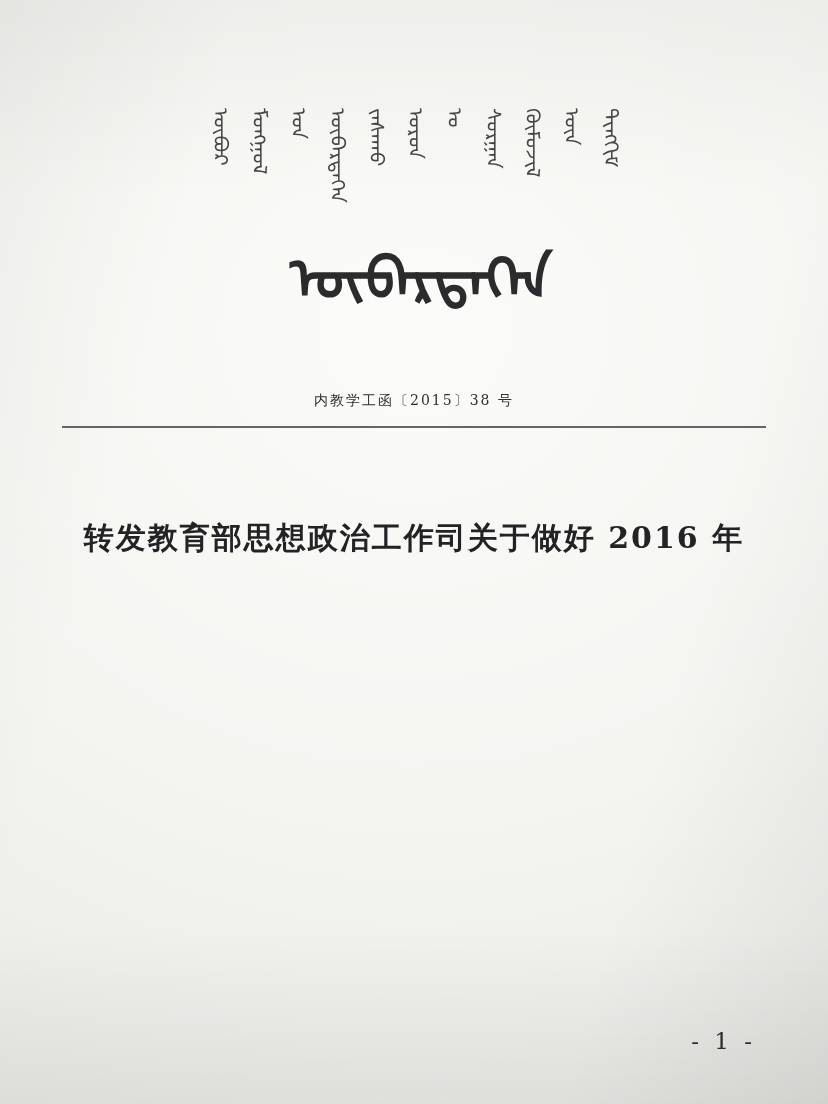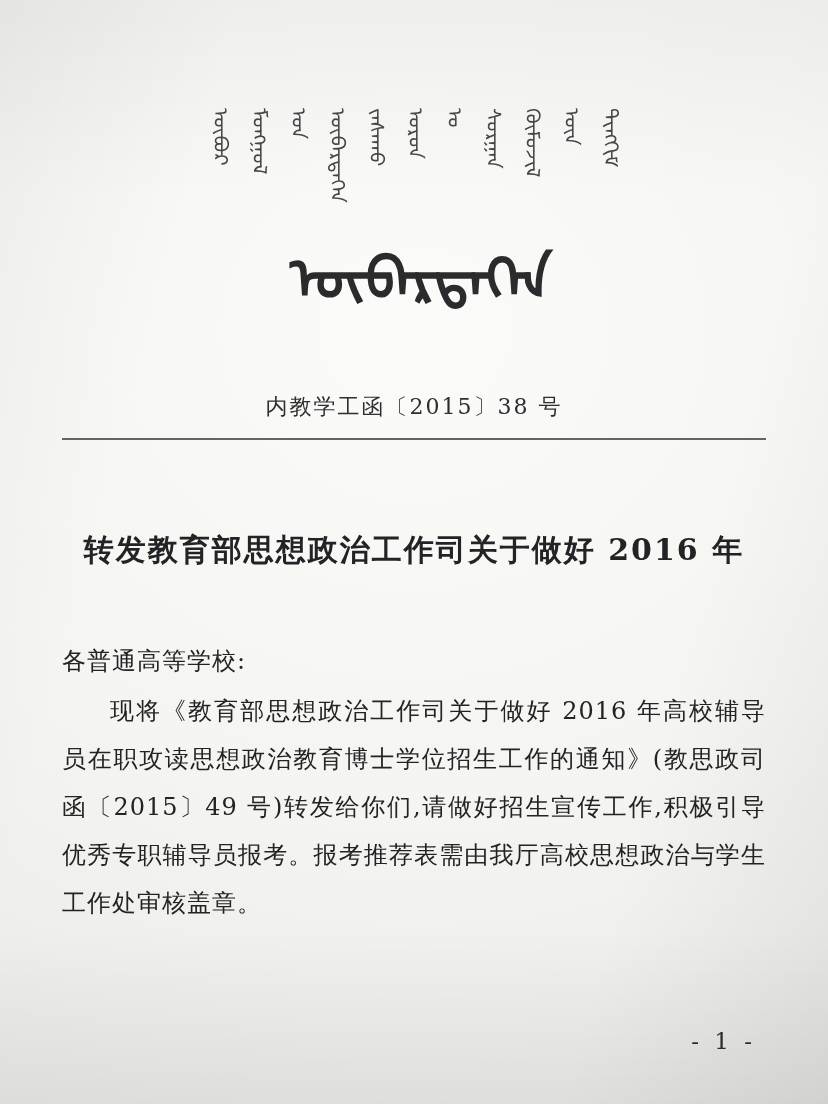--- a/index.html
+++ b/index.html
@@ -73,21 +73,21 @@
     color: #2b2b2d;
     margin-top: 26px;
     text-indent: 14px;
     white-space: nowrap;
   }
 
   
   .doc-number {
     text-align: center;
     font-family: "DejaVu Serif", serif;
-    font-size: 22px;
+    font-size: 14px;
     letter-spacing: 2px;
     color: #2e2e30;
     margin-top: 76px;
   }
 
   .rule {
     margin: 16px 4px 0 4px;
     height: 2px;
     background: #4a4a4c;
     opacity: 0.85;
@@ -167,22 +167,18 @@
     <div class="agency-name">ᠥᠪᠡᠷᠲᠡᠭᠡᠨ</div>
 
     <div class="doc-number">内教学工函〔2015〕38 号</div>
 
     <div class="rule"></div>
 
     <div class="title">
       <span class="line">转发教育部思想政治工作司关于做好 2016 年</span>
     </div>
 
-    <div class="body-text">
-      <span class="salutation">各普通高等学校:</span>
-      <span class="para">现将《教育部思想政治工作司关于做好 2016 年高校辅导员在职攻读思想政治教育博士学位招生工作的通知》(教思政司函〔2015〕49 号)转发给你们,请做好招生宣传工作,积极引导优秀专职辅导员报考。报考推荐表需由我厅高校思想政治与学生工作处审核盖章。</span>
-    </div>
 
   </div>
 
   <div class="page-number">- 1 -</div>
 
 </div>
 
 </body></html>

